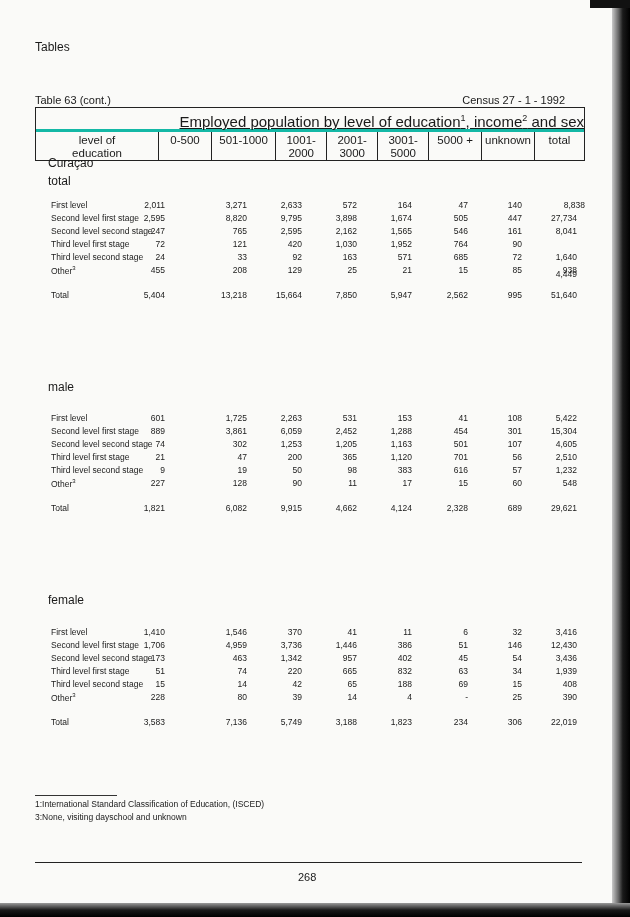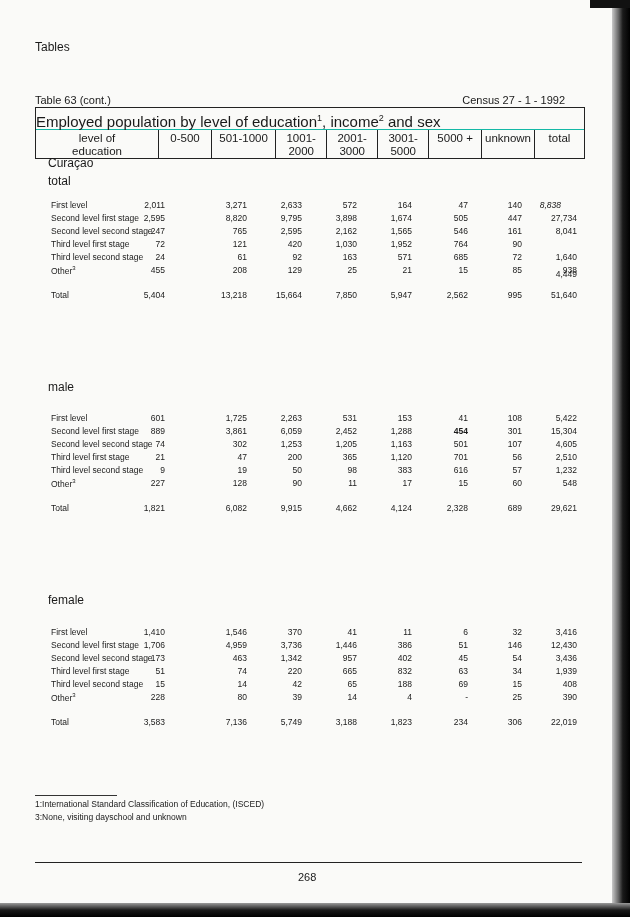--- a/index.html
+++ b/index.html
@@ -5,21 +5,21 @@
   html,body{margin:0;padding:0;}
   body{width:630px;height:917px;background:#f4f4f2;position:relative;overflow:hidden;font-family:"Liberation Sans",sans-serif;color:#1a1a1a;}
   .page{position:absolute;left:0;top:0;width:612px;height:905px;background:#fafaf8;}
   .edge-right{position:absolute;left:612px;top:0;width:18px;height:917px;background:linear-gradient(to right,#c9c9c9 0%,#6a6a6a 35%,#1a1a1a 60%,#000 100%);}
   .edge-top{position:absolute;left:590px;top:0;width:40px;height:8px;background:#111;}
   .edge-bottom{position:absolute;left:0;top:903px;width:630px;height:14px;background:linear-gradient(to bottom,#9a9a9a,#1a1a1a 50%,#000);}
   .section-label{position:absolute;left:35px;top:40px;font-size:12px;}
   .table-id{position:absolute;left:35px;top:94px;font-size:11px;}
   .census{position:absolute;right:47px;top:94px;font-size:11px;}
   .hdr{position:absolute;left:35px;top:107px;width:548px;border:1px solid #222;}
-  .hdr-title{height:21px;border-bottom:1px solid #14b8a6;text-align:left;font-size:15px;line-height:21px;}
+  .hdr-title{height:21px;border-bottom:3px solid #14b8a6;text-align:right;font-size:15px;line-height:21px;text-decoration:underline;}
   .hdr-title sup{font-size:9px;}
   .hdr-cols{display:flex;height:28px;}
   .hdr-cols div{border-right:1px solid #222;font-size:11.5px;text-align:center;padding-top:2px;box-sizing:border-box;line-height:13px;}
   .hdr-cols div:last-child{border-right:none;}
   .region{position:absolute;left:48px;font-size:12px;line-height:18px;}
   .row{position:absolute;left:35px;width:560px;height:13px;font-size:8.5px;}
   .row span{position:absolute;top:0;text-align:right;}
   .row .lbl{left:0;text-align:left;padding-left:16px;}
   .row sup{font-size:6px;}
   .footnotes{position:absolute;left:35px;top:798px;font-size:8.5px;line-height:13px;}
@@ -55,21 +55,21 @@
       <div class="region" style="top: 172px;">total</div>
       <div class="row" style="top: 200px;">
         <span class="lbl"><span style="position: static;">First level</span></span>
         <span style="right: 430px;">2,011</span>
         <span style="right: 348px;">3,271</span>
         <span style="right: 293px;">2,633</span>
         <span style="right: 238px;">572</span>
         <span style="right: 183px;">164</span>
         <span style="right: 127px;">47</span>
         <span style="right: 73px;">140</span>
-        <span style="right: 34px; font-style: italic;">8,838</span>
+        <span style="right: 10px;">8,838</span>
       </div>
       <div class="row" style="top: 213px;">
         <span class="lbl"><span style="position: static;">Second level first stage</span></span>
         <span style="right: 430px;">2,595</span>
         <span style="right: 348px;">8,820</span>
         <span style="right: 293px;">9,795</span>
         <span style="right: 238px;">3,898</span>
         <span style="right: 183px;">1,674</span>
         <span style="right: 127px;">505</span>
         <span style="right: 73px;">447</span>
@@ -93,21 +93,21 @@
         <span style="right: 293px;">420</span>
         <span style="right: 238px;">1,030</span>
         <span style="right: 183px;">1,952</span>
         <span style="right: 127px;">764</span>
         <span style="right: 73px;">90</span>
         <span style="right: 18px; margin-top: 30px;">4,449</span>
       </div>
       <div class="row" style="top: 252px;">
         <span class="lbl"><span style="position: static;">Third level second stage</span></span>
         <span style="right: 430px;">24</span>
-        <span style="right: 348px;">61</span>
+        <span style="right: 348px;">33</span>
         <span style="right: 293px;">92</span>
         <span style="right: 238px;">163</span>
         <span style="right: 183px;">571</span>
         <span style="right: 127px;">685</span>
         <span style="right: 73px;">72</span>
         <span style="right: 18px;">1,640</span>
       </div>
       <div class="row" style="top: 265px;">
         <span class="lbl"><span style="position: static;">Other</span><sup>3</sup></span>
         <span style="right: 430px;">455</span>
@@ -142,21 +142,21 @@
         <span style="right: 73px; text-align: center;">108</span>
         <span style="right: 18px;">5,422</span>
       </div>
       <div class="row" style="top: 426px;">
         <span class="lbl"><span style="position: static;">Second level first stage</span></span>
         <span style="right: 430px;">889</span>
         <span style="right: 348px;">3,861</span>
         <span style="right: 293px;">6,059</span>
         <span style="right: 238px;">2,452</span>
         <span style="right: 183px;">1,288</span>
-        <span style="right: 127px; font-weight: bold;">454</span>
+        <span style="right: 127px;">454</span>
         <span style="right: 73px;">301</span>
         <span style="right: 18px;">15,304</span>
       </div>
       <div class="row" style="top: 439px;">
         <span class="lbl"><span style="position: static;">Second level second stage</span></span>
         <span style="right: 430px;">74</span>
         <span style="right: 348px;">302</span>
         <span style="right: 293px;">1,253</span>
         <span style="right: 238px;">1,205</span>
         <span style="right: 183px;">1,163</span>

